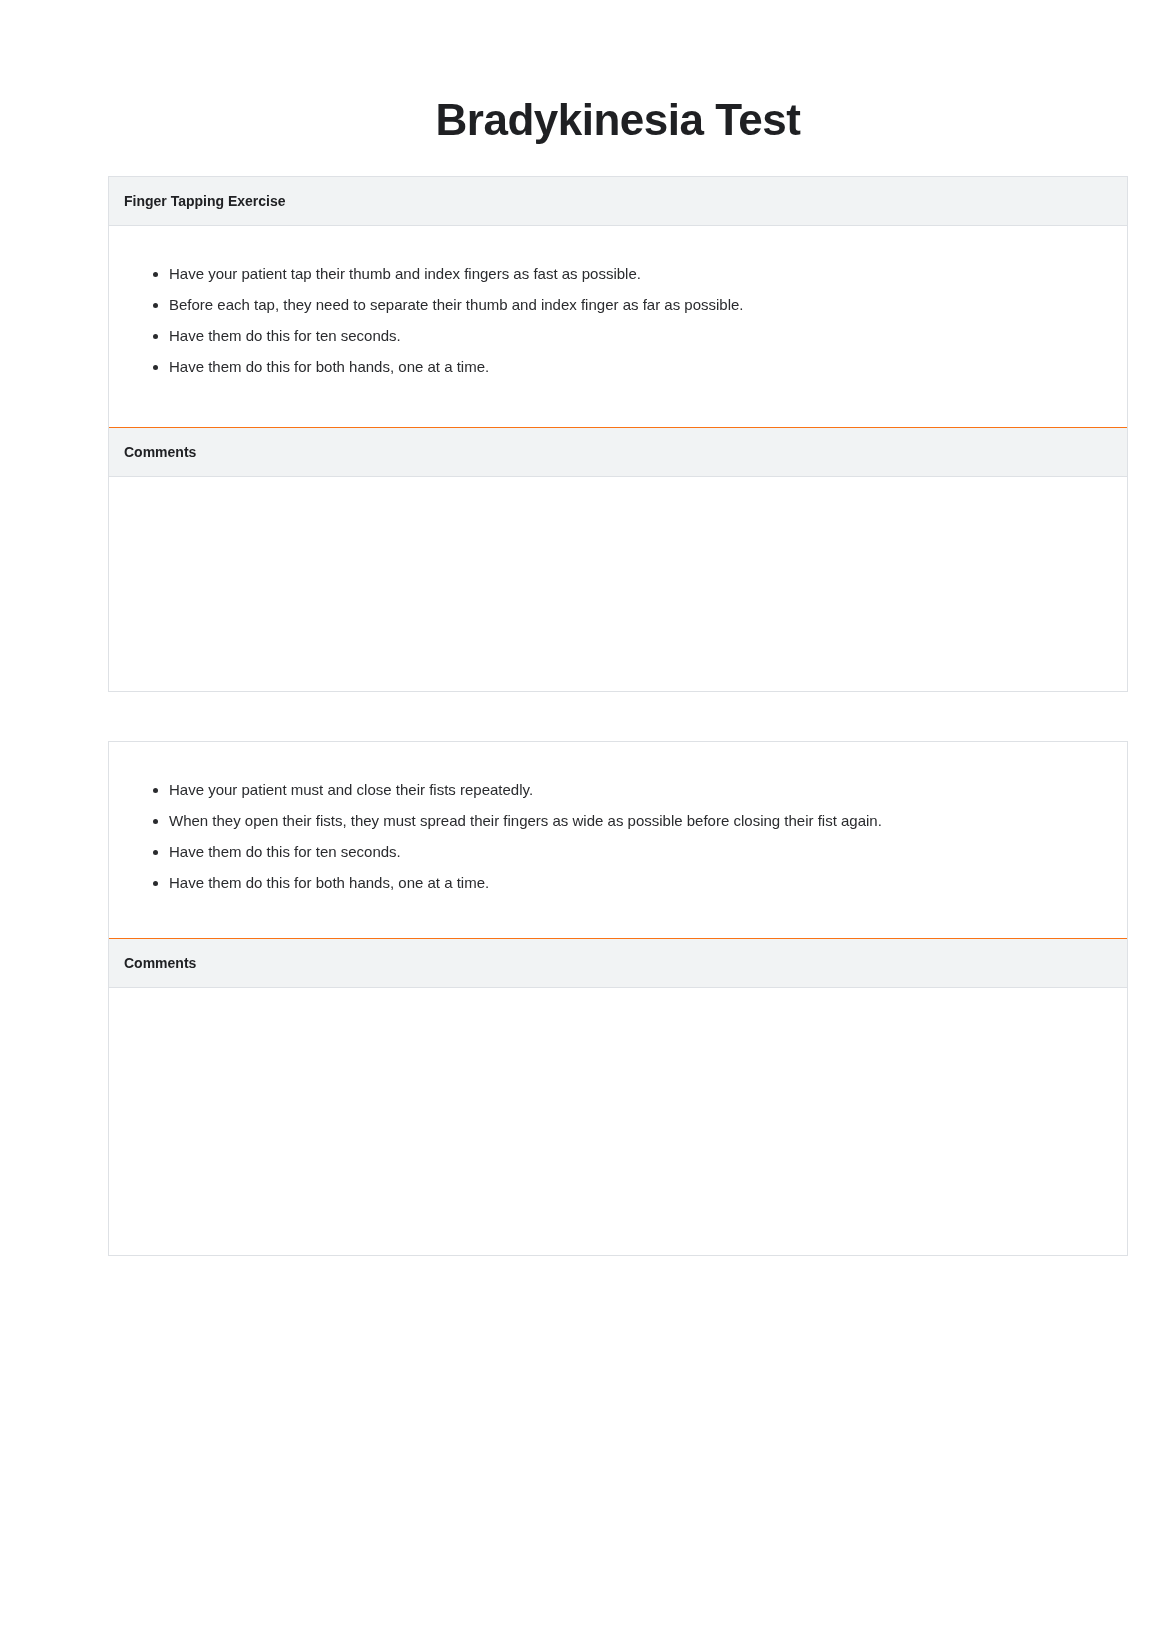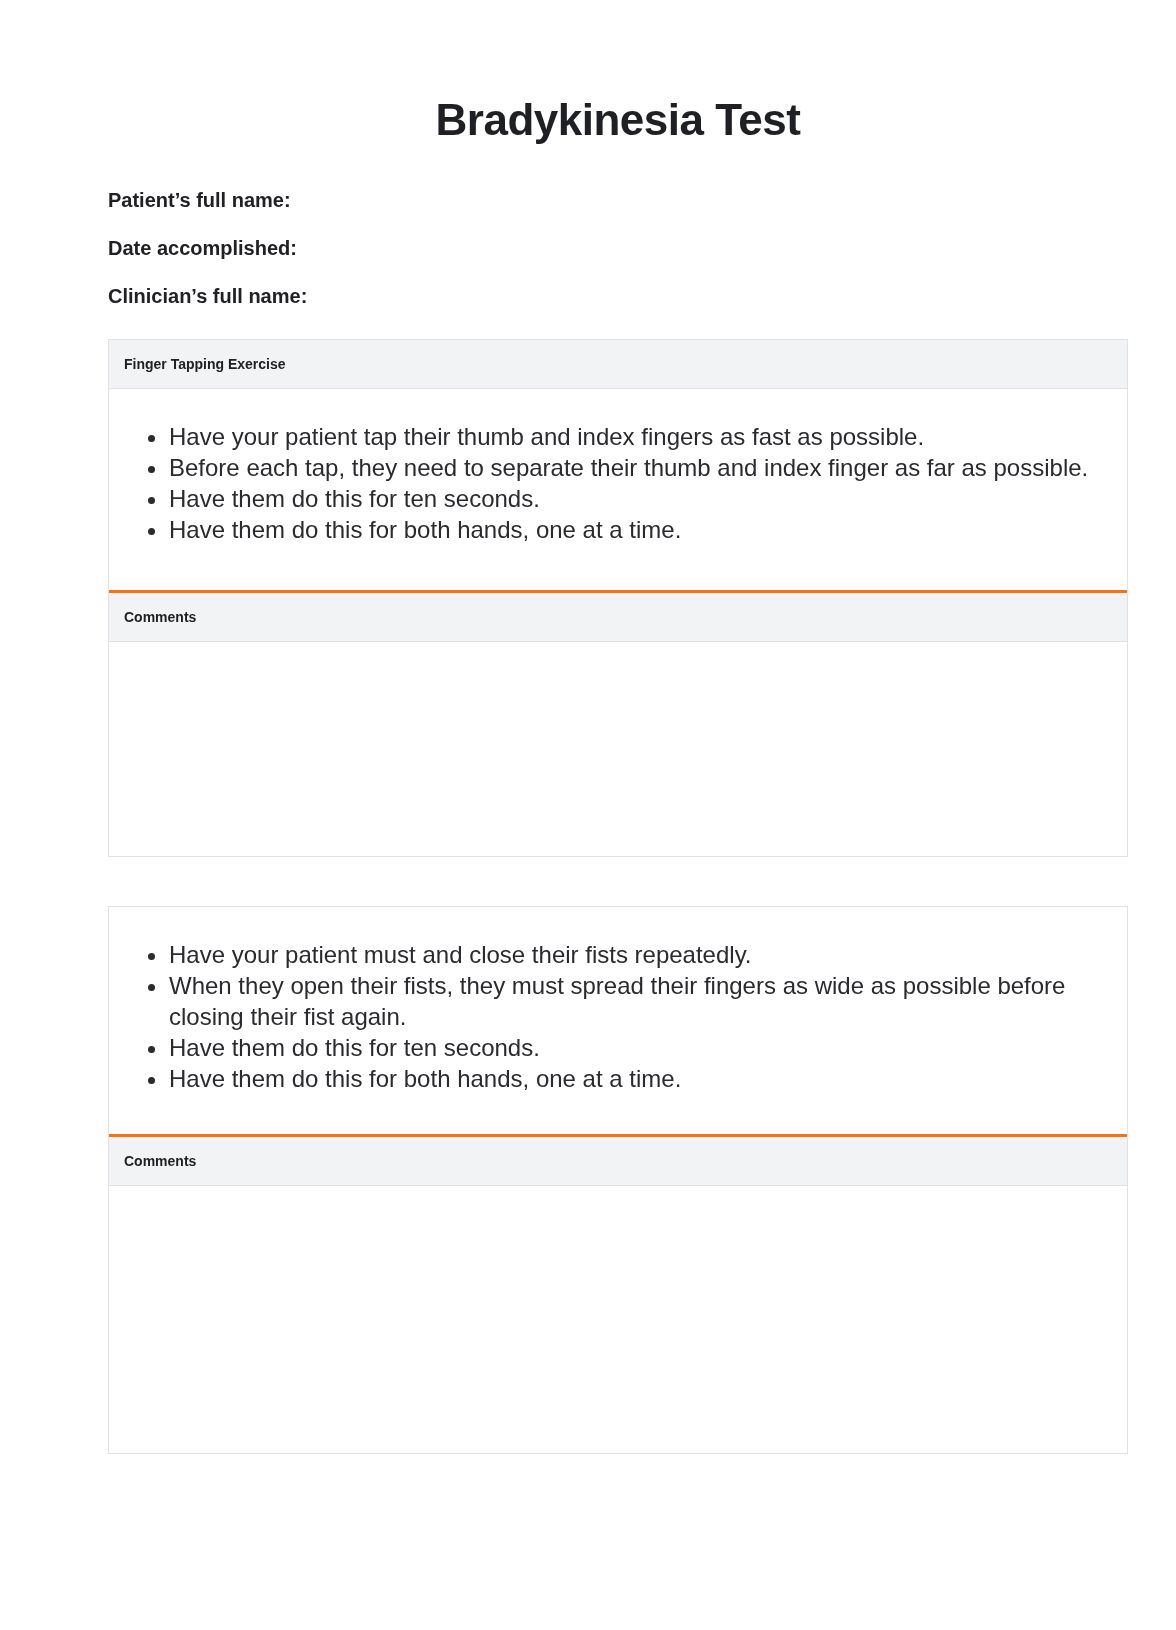--- a/index.html
+++ b/index.html
@@ -51,58 +51,53 @@
     padding: 12px 15px;
     font-size: 14px;
     line-height: 24px;
     font-weight: bold;
     color: #202124;
   }
   .section-header {
     border-bottom: 1px solid #dee1e5;
   }
   .comments-header {
-    border-top: 3px solid #f97316;
+    border-top: 1px solid #f97316;
     border-bottom: 1px solid #dee1e5;
   }
   .card-body {
     padding: 32px 16px 45px 16px;
   }
   .card-second .card-body {
     padding-bottom: 40px;
   }
   .instructions {
     margin: 0;
     padding: 0 0 0 44px;
     list-style: disc;
   }
   .instructions li {
-    font-size: 24px;
+    font-size: 15px;
     line-height: 31px;
     color: #2a2b2e;
   }
   .comments-area {
     background: #ffffff;
     cursor: text;
   }
   .comments-area.area-1 { height: 214px; }
   .comments-area.area-2 { height: 267px; }
 </style>
 </head>
 <body>
 
 <div class="page">
 
   <h1 class="doc-title">Bradykinesia Test</h1>
 
-  <div class="fields">
-    <p class="field-label">Patient’s full name:</p>
-    <p class="field-label">Date accomplished:</p>
-    <p class="field-label">Clinician’s full name:</p>
-  </div>
 
   <div class="card card-first">
     <div class="bar section-header">Finger Tapping Exercise</div>
     <div class="card-body">
       <ul class="instructions">
         <li>Have your patient tap their thumb and index fingers as fast as possible.</li>
         <li>Before each tap, they need to separate their thumb and index finger as far as possible.</li>
         <li>Have them do this for ten seconds.</li>
         <li>Have them do this for both hands, one at a time.</li>
       </ul>

